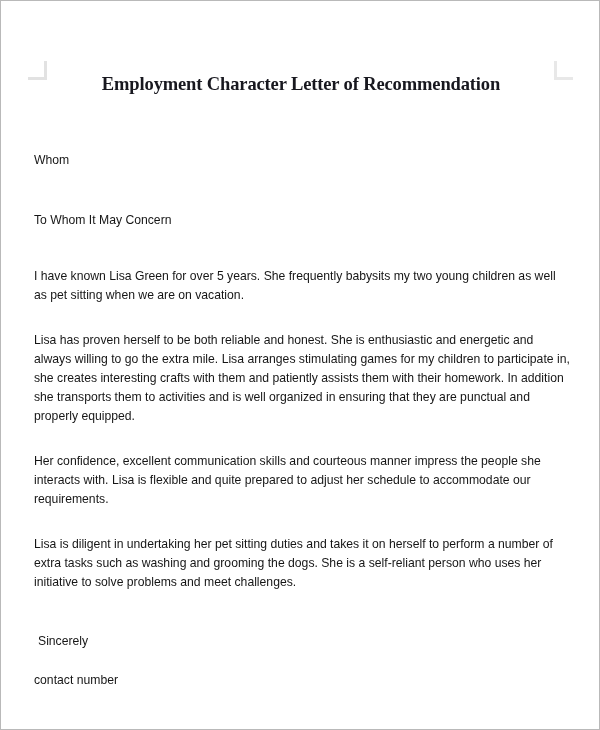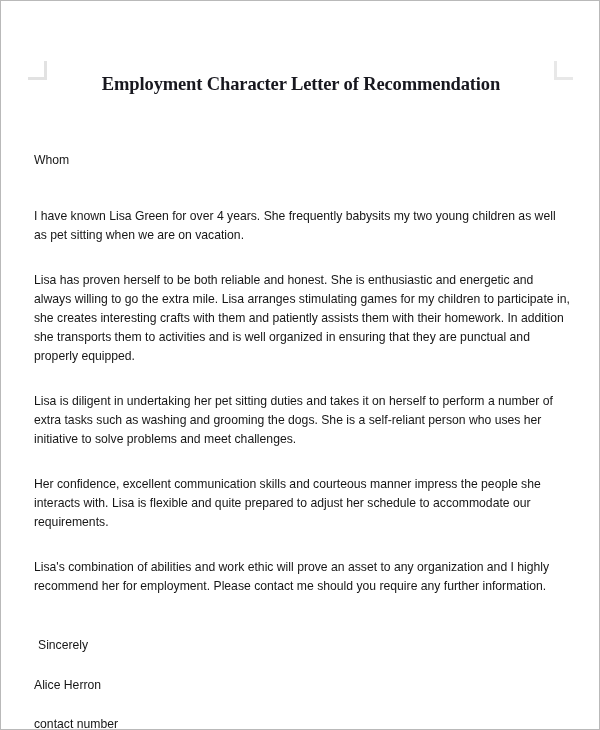--- a/index.html
+++ b/index.html
@@ -113,35 +113,34 @@
 
   <div class="crop-mark crop-mark-left"></div>
   <div class="crop-mark crop-mark-right"></div>
 
   <div class="doc-title">Employment Character Letter of Recommendation</div>
 
   <div class="letter">
 
     <p class="line-date">Whom</p>
 
+    <p class="line-salutation">To Whom It May Concern</p>
 
-    <p class="para para-first">I have known Lisa Green for over 4 years. She frequently babysits my two young children as well as pet sitting when we are on vacation.</p>
+    <p class="para para-first">I have known Lisa Green for over 5 years. She frequently babysits my two young children as well as pet sitting when we are on vacation.</p>
 
     <p class="para">Lisa has proven herself to be both reliable and honest. She is enthusiastic and energetic and always willing to go the extra mile. Lisa arranges stimulating games for my children to participate in, she creates interesting crafts with them and patiently assists them with their homework. In addition she transports them to activities and is well organized in ensuring that they are punctual and properly equipped.</p>
 
+    <p class="para">Her confidence, excellent communication skills and courteous manner impress the people she interacts with. Lisa is flexible and quite prepared to adjust her schedule to accommodate our requirements.</p>
+
     <p class="para">Lisa is diligent in undertaking her pet sitting duties and takes it on herself to perform a number of extra tasks such as washing and grooming the dogs. She is a self-reliant person who uses her initiative to solve problems and meet challenges.</p>
 
-    <p class="para">Her confidence, excellent communication skills and courteous manner impress the people she interacts with. Lisa is flexible and quite prepared to adjust her schedule to accommodate our requirements.</p>
-
-    <p class="para">Lisa's combination of abilities and work ethic will prove an asset to any organization and I highly recommend her for employment. Please contact me should you require any further information.</p>
 
     <div class="closing">
       <p class="closing-line">Sincerely</p>
 
-      <p class="signer">Alice Herron</p>
 
       <div class="contact-block">
         <p class="contact-line">contact number</p>
 
       </div>
     </div>
 
   </div>
 </div>
 

